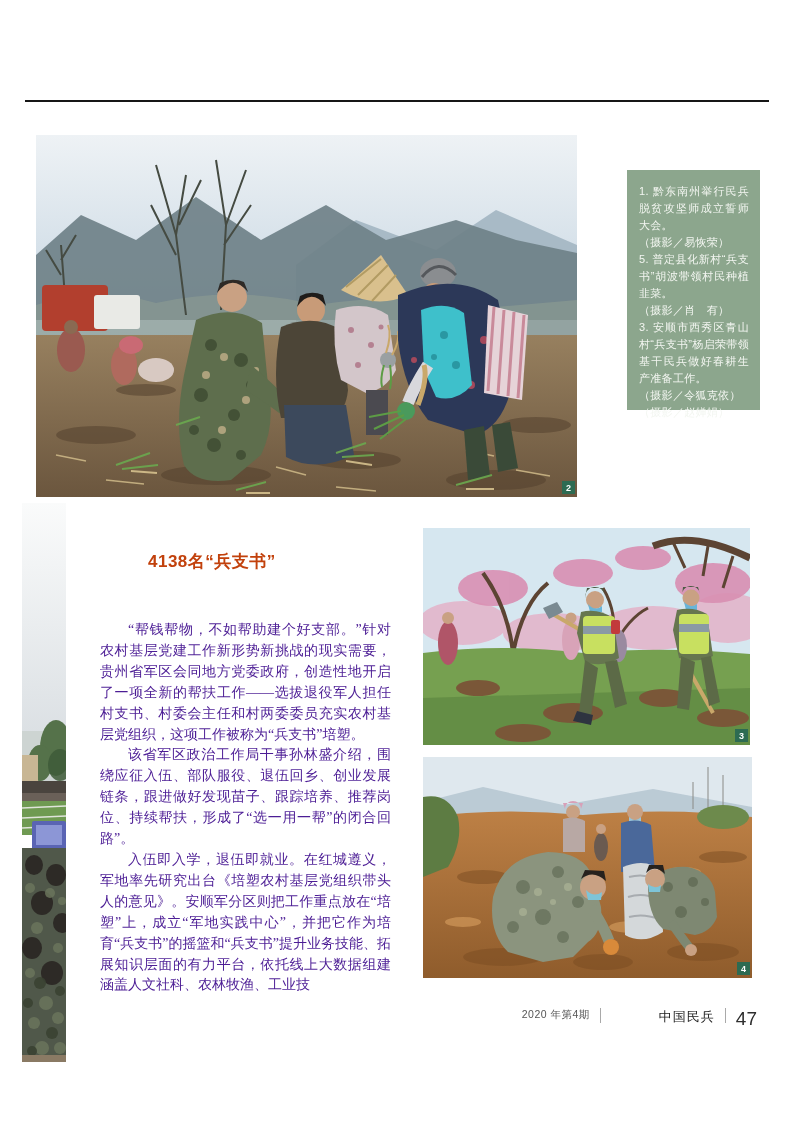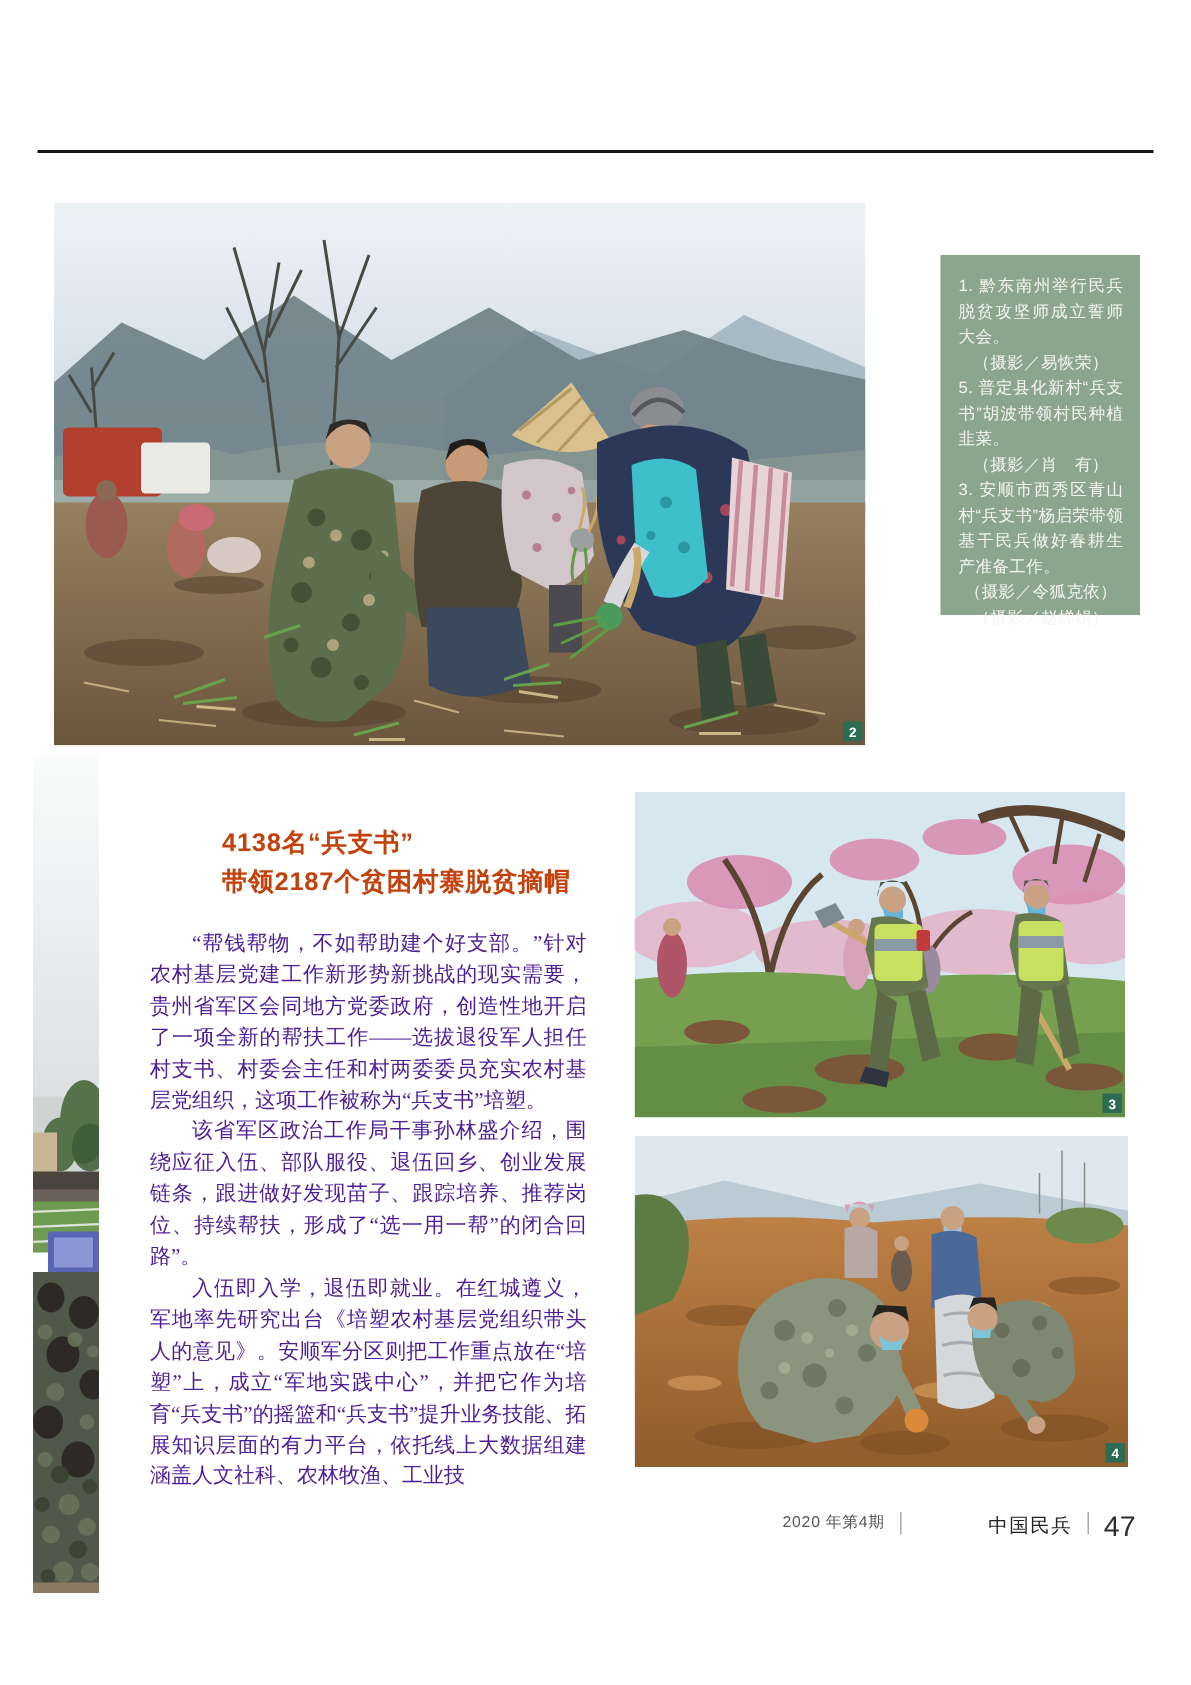--- a/index.html
+++ b/index.html
@@ -16,21 +16,21 @@
   .photo-4 { left:423px; top:757px; width:329px; height:221px; }
   .left-strip { left:22px; top:503px; width:44px; height:559px; }
 
   .badge { position:absolute; right:2px; bottom:3px; width:13px; height:13px; background:#2D6B52;
            color:#fff; font-size:9px; font-weight:bold; display:flex; align-items:center; justify-content:center; }
 
   .caption-box { position:absolute; left:585px; top:170px; width:133px; height:240px; background:#8CA68D;
                  color:#f3f6f1; padding:13px 11px 10px 12px; font-size:11px; line-height:17px;
                  letter-spacing:0.3px; font-family:"Liberation Sans", sans-serif;margin-left:42px; }
   .caption-item { text-align:justify; }
-  .caption-credit { text-align:center; }
+  .caption-credit { }
 
   .article-heading { position:absolute; left:148px; top:549px; width:250px; color:#c2410c;
                      font-weight:bold; font-size:17px; line-height:26px; letter-spacing:0.5px; }
   .article-body { position:absolute; left:100px; top:620px; width:291px; height:375px; overflow:hidden;
                   font-family:"Liberation Serif","DejaVu Serif",serif; font-size:14px; line-height:20.9px;
                   color:#4c1d95; text-align:justify; }
   .article-body p { text-indent:2em; }
 
   .footer { position:absolute; top:1008px; right:37px; height:30px; display:flex; align-items:flex-start; gap:10px; color:#444; }
   .footer .issue { font-size:10.5px; color:#555; letter-spacing:0.5px; }
@@ -241,21 +241,20 @@
           <circle cx="6" cy="500" r="5"></circle>
         <circle cx="30" cy="530" r="6"></circle>
           <circle cx="10" cy="548" r="5"></circle>
       </g>
       <rect x="0" y="552" width="44" height="7" fill="#8a7a64"></rect>
     </svg>
   </div>
 
   <div class="article-heading">
     <div>4138名“兵支书”</div>
-    <div>带领2187个贫困村寨脱贫摘帽</div>
   </div>
   <div class="article-body">
     <p>“帮钱帮物，不如帮助建个好支部。”针对农村基层党建工作新形势新挑战的现实需要，贵州省军区会同地方党委政府，创造性地开启了一项全新的帮扶工作——选拔退役军人担任村支书、村委会主任和村两委委员充实农村基层党组织，这项工作被称为“兵支书”培塑。</p>
     <p>该省军区政治工作局干事孙林盛介绍，围绕应征入伍、部队服役、退伍回乡、创业发展链条，跟进做好发现苗子、跟踪培养、推荐岗位、持续帮扶，形成了“选一用一帮”的闭合回路”。</p>
     <p>入伍即入学，退伍即就业。在红城遵义，军地率先研究出台《培塑农村基层党组织带头人的意见》。安顺军分区则把工作重点放在“培塑”上，成立“军地实践中心”，并把它作为培育“兵支书”的摇篮和“兵支书”提升业务技能、拓展知识层面的有力平台，依托线上大数据组建涵盖人文社科、农林牧渔、工业技</p>
   </div>
 
   <div class="photo photo-3">
     <svg viewBox="0 0 327 217" preserveAspectRatio="none">
       <rect width="327" height="130" fill="#d6e7f0"></rect>

